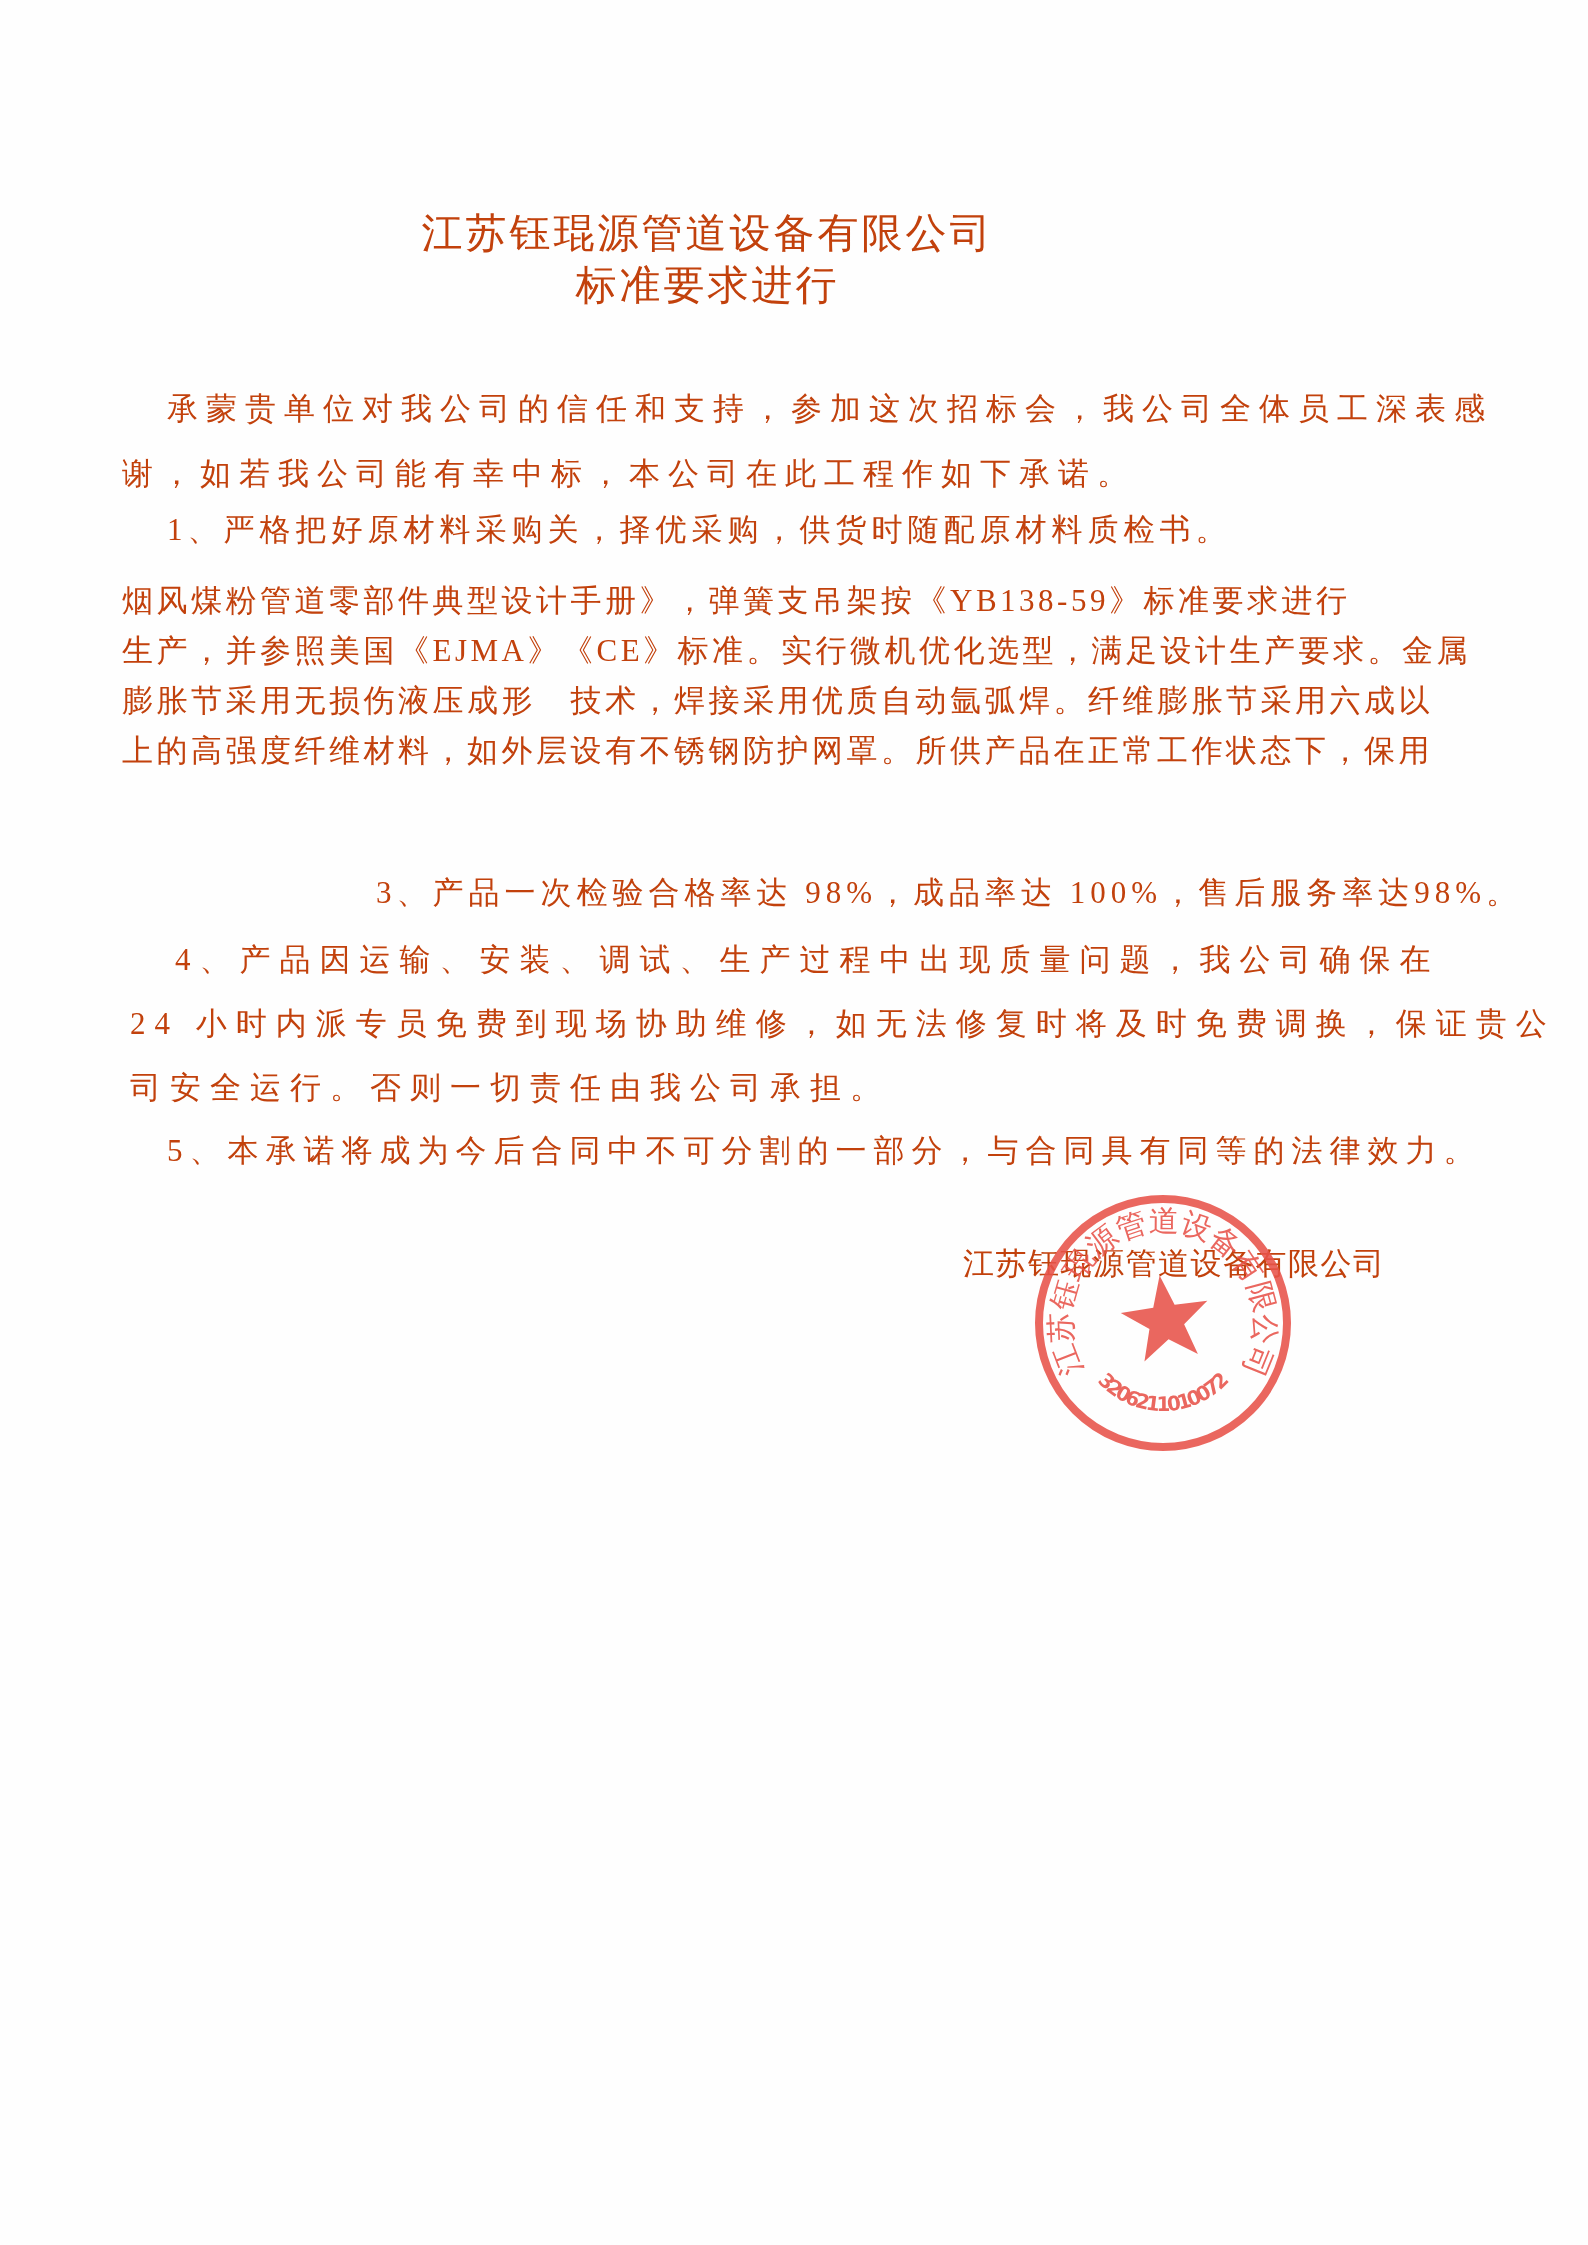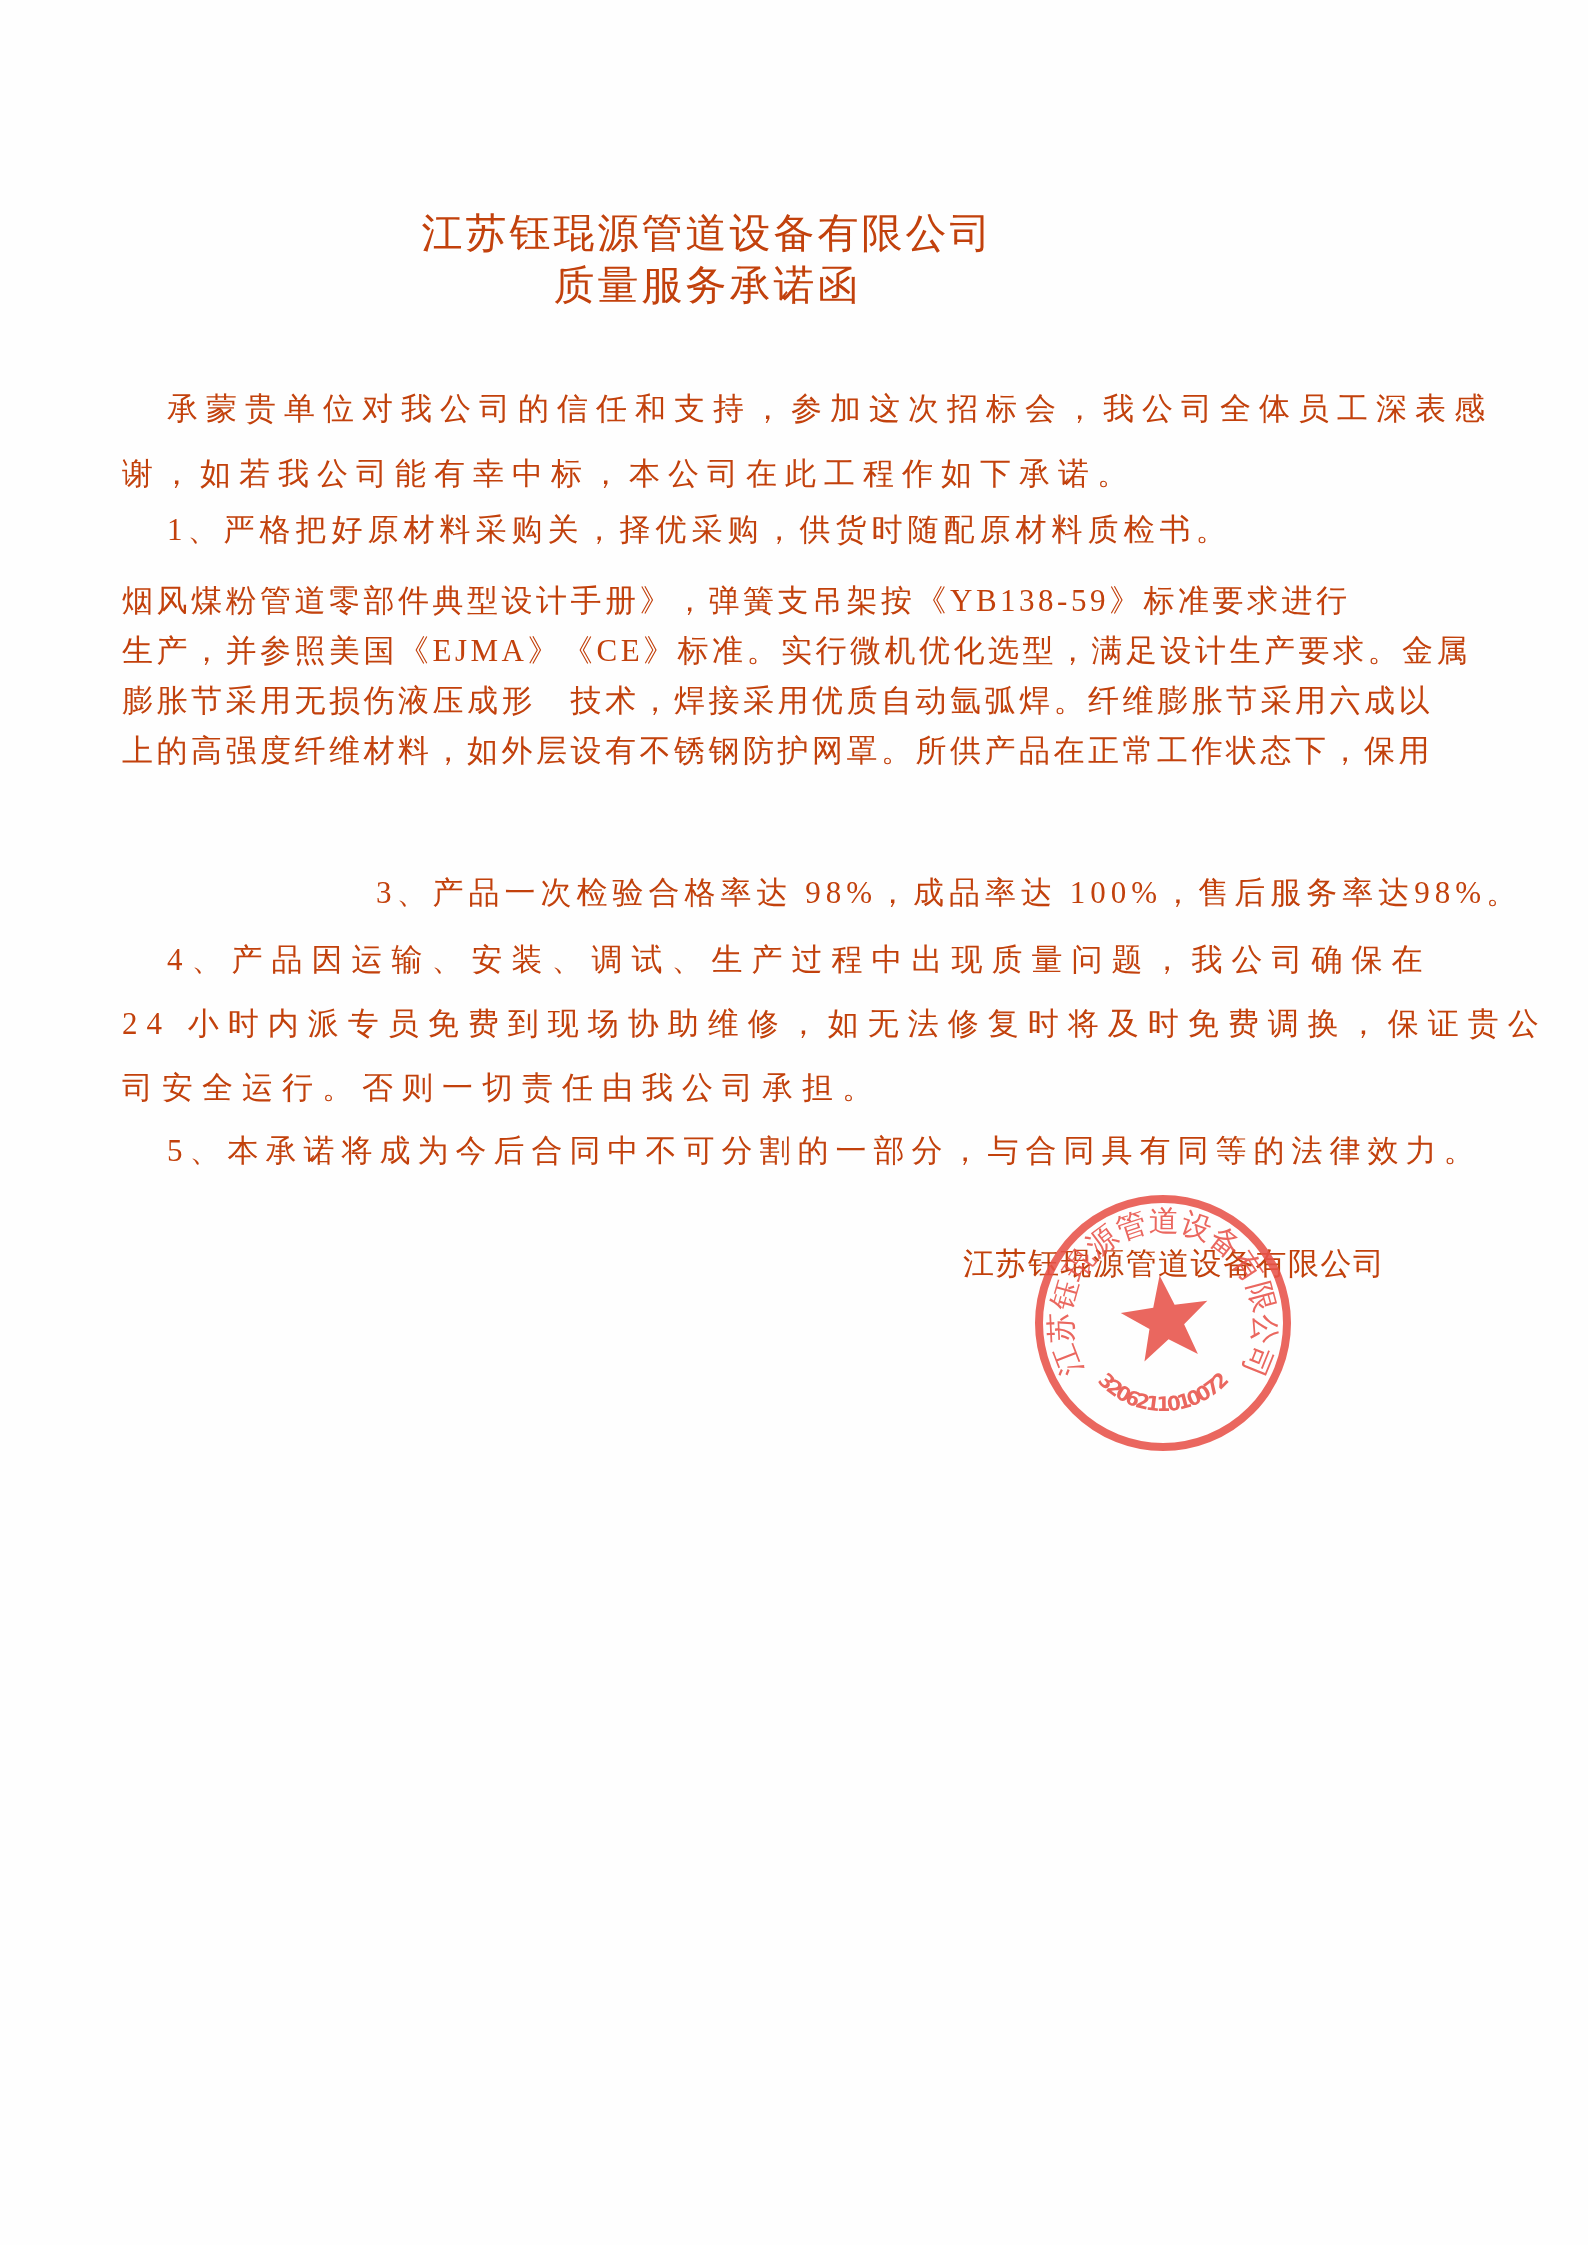--- a/index.html
+++ b/index.html
@@ -42,21 +42,21 @@
 
   .p-item1{ top:505px; }
   .p-item1 .line{ letter-spacing:5px; }
 
   .p-item2{ top:576px; }
   .p-item2 .line{ letter-spacing:3.5px; }
 
   .p-item3{ top:868px;text-align:right; }
   .p-item3 .line{ letter-spacing:5px; }
 
-  .p-item4{ top:928px; }
+  .p-item4{ top:928px;margin-left:8px; }
   .p-item4 .line{ line-height:64px; letter-spacing:9px; }
 
   .p-item5{ top:1126px; }
   .p-item5 .line{ letter-spacing:7px; }
 
   .signature{
     position:absolute;
     left:963px;
     top:1243px;
     font-size:31px;
@@ -79,21 +79,21 @@
     font-weight:bold;
   }
 </style>
 </head>
 <body>
 
 <div class="page">
 
   <div class="title-block">
     <div class="title-line">江苏钰琨源管道设备有限公司</div>
-    <div class="title-line">质量服务承诺函</div>
+    <div class="title-line">标准要求进行</div>
   </div>
 
   <div class="para p-intro">
     <div class="line indent">承蒙贵单位对我公司的信任和支持，参加这次招标会，我公司全体员工深表感</div>
     <div class="line">谢，如若我公司能有幸中标，本公司在此工程作如下承诺。</div>
   </div>
 
   <div class="para p-item1">
     <div class="line indent">1、严格把好原材料采购关，择优采购，供货时随配原材料质检书。</div>
   </div>

